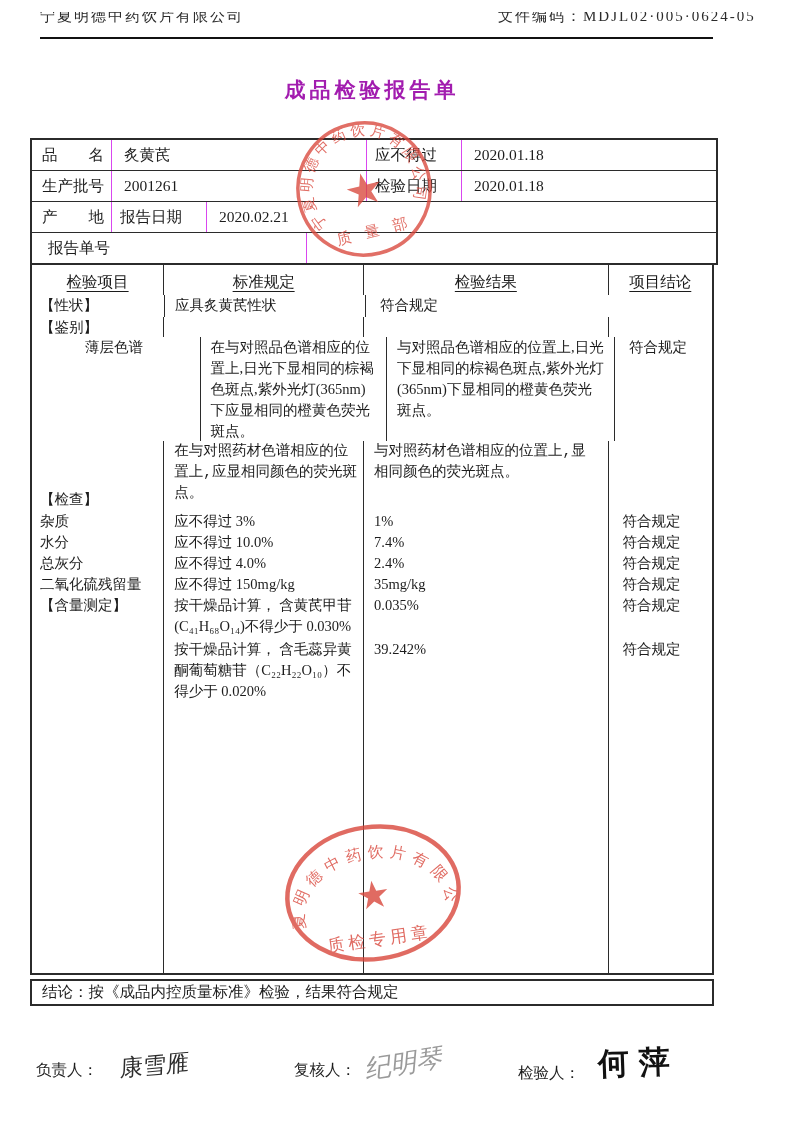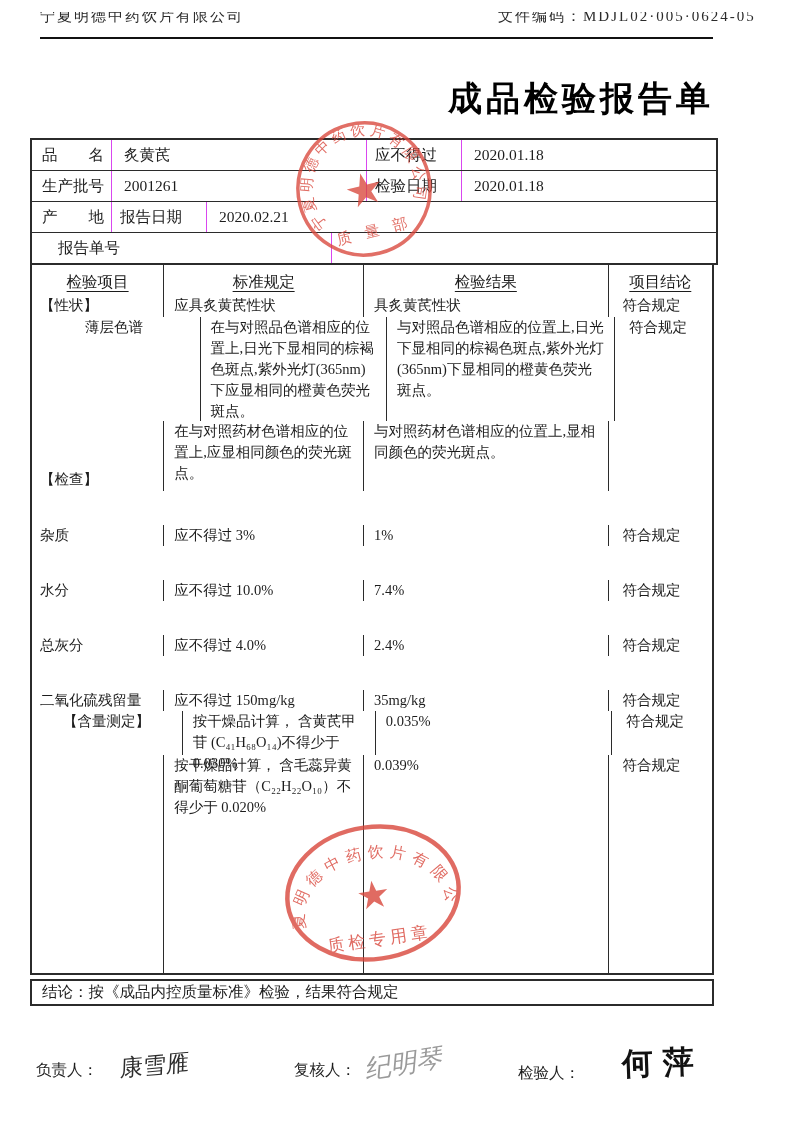--- a/index.html
+++ b/index.html
@@ -5,62 +5,62 @@
   html,body{margin:0;padding:0;background:#fff;}
   .page{position:relative;width:800px;height:1131px;background:#fff;overflow:hidden;
         font-family:"Liberation Serif","DejaVu Serif",serif;color:#1c1c1c;}
   
   .hdr-clip{position:absolute;top:12px;height:21px;overflow:hidden;}
   .hdr-clip span{display:block;margin-top:-5px;font-size:15px;letter-spacing:2px;color:#2b2b2b;}
   .hdr-left{left:40px;width:330px;}
   .hdr-right{left:498px;width:280px;}
   .hdr-rule{position:absolute;left:40px;top:37px;width:673px;height:2px;background:#111;}
   
-  .title{position:absolute;left:30px;top:76px;width:684px;text-align:right;
-         font-size:34px;font-weight:bold;letter-spacing:4px;color:#000000;}
+  .title{position:absolute;left:30px;top:76px;width:684px;text-align:center;
+         font-size:21px;font-weight:bold;letter-spacing:4px;color:#a21caf;}
   
   .itable{position:absolute;left:30px;top:138px;width:684px;border:2px solid #2b2b2b;background:transparent;}
   .irow{display:flex;height:30px;border-bottom:1px solid #2b2b2b;}
   .irow:last-child{border-bottom:none;}
   .icell{box-sizing:border-box;border-right:1px solid #d946ef;display:flex;align-items:center;
          font-size:15.5px;white-space:nowrap;overflow:visible;}
   .w-l1{width:80px;padding-left:10px;}
   .w-v1{width:255px;padding-left:12px;}
   .w-l2{width:95px;padding-left:8px;}
   .w-v2{width:254px;padding-left:12px;border-right:none;}
-  .w-s1{width:300px;padding-left:26px;}
+  .w-s1{width:275px;padding-left:16px;}
   .w-s2{width:348px;padding-left:6px;border-right:none;}
   
   .mtable{position:absolute;left:30px;top:263px;width:684px;height:712px;box-sizing:border-box;
           border:2px solid #2b2b2b;display:flex;flex-direction:column;}
   .mrow{display:flex;flex:0 0 auto;}
   .mrow.fill{flex:1 1 auto;}
   .mcell{box-sizing:border-box;border-right:1px solid #2b2b2b;font-size:14.5px;line-height:21px;
          display:block;}
   .mc1{width:133px;padding:0 4px 0 8px;}
   .mc2{width:201px;padding:0 6px 0 10px;}
   .mc3{width:246px;padding:0 8px 0 10px;}
   .mc4{width:104px;padding:0 0 0 14px;border-right:none;}
   .mhead{height:30px;justify-content:flex-end;}
   .mhead .mcell{text-align:center;padding:6px 0 0 0;font-size:15.5px;}
   .mhead .hd{text-decoration:underline;text-underline-offset:4px;}
-  .h-r1{height:22px;}  .h-r2{height:20px;}  .h-r3{height:104px;padding-left:45px;} .h-r4{height:48px;}
-  .h-r5{height:22px;}  .h-r6{height:21px;margin-top:34px;}  .h-r10{height:44px;padding-left:23px;} .h-r11{height:80px;}
+  .h-r1{height:22px;}  .h-r2{height:20px;}  .h-r3{height:104px;padding-left:45px;} .h-r4{height:48px;font-family:Liberation Mono, monospace;}
+  .h-r5{height:22px;}  .h-r6{height:21px;}  .h-r10{height:44px;} .h-r11{height:80px;}
   
   .concl{position:absolute;left:30px;top:979px;width:684px;height:27px;box-sizing:border-box;
          border:2px solid #2b2b2b;font-size:15.5px;display:flex;align-items:center;padding-left:10px;font-family:Liberation Serif, serif;}
   
   .sigrow{position:absolute;left:30px;top:1012px;width:720px;height:70px;}
   .siggroup{position:absolute;display:flex;align-items:flex-end;margin-top:28px;}
   .siglabel{font-size:15.5px;margin-top:14px;white-space:nowrap;}
   .sig{display:inline-block;white-space:nowrap;}
   .sig-manager{font-size:23px;color:#2d2d2d;margin:10px 0 0 22px;transform:rotate(-5deg) skewX(-7deg);}
   .sig-reviewer{font-size:26px;color:#9a9a9a;margin:6px 0 0 10px;transform:rotate(-9deg) skewX(-14deg);}
   .sig-inspector{font-size:31px;color:#111;font-weight:bold;letter-spacing:10px;margin:2px 0 0 18px;transform:rotate(-2deg);}
-  .g-manager{left:6px;}  .g-reviewer{left:264px;}  .g-inspector{left:488px;gap:24px;}
+  .g-manager{left:6px;}  .g-reviewer{left:264px;}  .g-inspector{left:488px;}
   
   .stamp{position:absolute;pointer-events:none;}
   .stamp-top{left:288px;top:113px;}
   .stamp-bottom{left:280px;top:818px;}
 </style>
 </head>
 <body>
 
 <div class="page">
 
@@ -101,22 +101,27 @@
     <div class="mrow mhead">
       <div class="mcell mc1"><span class="hd">检验项目</span></div>
       <div class="mcell mc2"><span class="hd">标准规定</span></div>
       <div class="mcell mc3"><span class="hd">检验结果</span></div>
       <div class="mcell mc4"><span class="hd">项目结论</span></div>
     </div>
 
     <div class="mrow h-r1">
       <div class="mcell mc1">【性状】</div>
       <div class="mcell mc2">应具炙黄芪性状</div>
-      <div class="mcell mc3">具炙黄芪性状</div>
-      <div class="mcell mc4">符合规定</div>
+      <div class="mcell mc4">符合规定</div>
+    </div>
+    <div class="mrow h-r2">
+      <div class="mcell mc1">【鉴别】</div>
+      <div class="mcell mc2"></div>
+      <div class="mcell mc3"></div>
+      <div class="mcell mc4"></div>
     </div>
     <div class="mrow h-r3">
       <div class="mcell mc1">薄层色谱</div>
       <div class="mcell mc2">在与对照品色谱相应的位置上,日光下显相同的棕褐色斑点,紫外光灯(365nm)下应显相同的橙黄色荧光斑点。</div>
       <div class="mcell mc3">与对照品色谱相应的位置上,日光下显相同的棕褐色斑点,紫外光灯(365nm)下显相同的橙黄色荧光斑点。</div>
       <div class="mcell mc4">符合规定</div>
     </div>
     <div class="mrow h-r4">
       <div class="mcell mc1"></div>
       <div class="mcell mc2">在与对照药材色谱相应的位置上,应显相同颜色的荧光斑点。</div>
@@ -155,21 +160,21 @@
     </div>
     <div class="mrow h-r10">
       <div class="mcell mc1">【含量测定】</div>
       <div class="mcell mc2">按干燥品计算， 含黄芪甲苷 (C₄₁H₆₈O₁₄)不得少于 0.030%</div>
       <div class="mcell mc3">0.035%</div>
       <div class="mcell mc4">符合规定</div>
     </div>
     <div class="mrow h-r11">
       <div class="mcell mc1"></div>
       <div class="mcell mc2">按干燥品计算， 含毛蕊异黄酮葡萄糖苷（C₂₂H₂₂O₁₀）不得少于 0.020%</div>
-      <div class="mcell mc3">0.039%</div>
+      <div class="mcell mc3">39.242%</div>
       <div class="mcell mc4">符合规定</div>
     </div>
     <div class="mrow fill">
       <div class="mcell mc1"></div>
       <div class="mcell mc2"></div>
       <div class="mcell mc3"></div>
       <div class="mcell mc4"></div>
     </div>
   </div>
 

